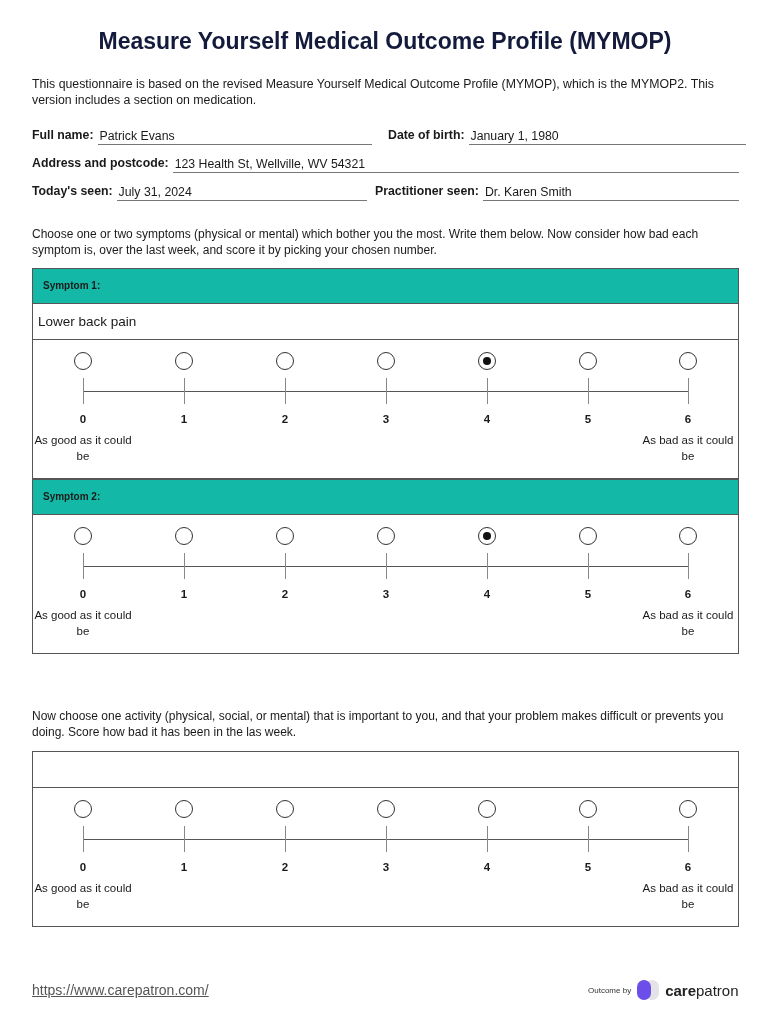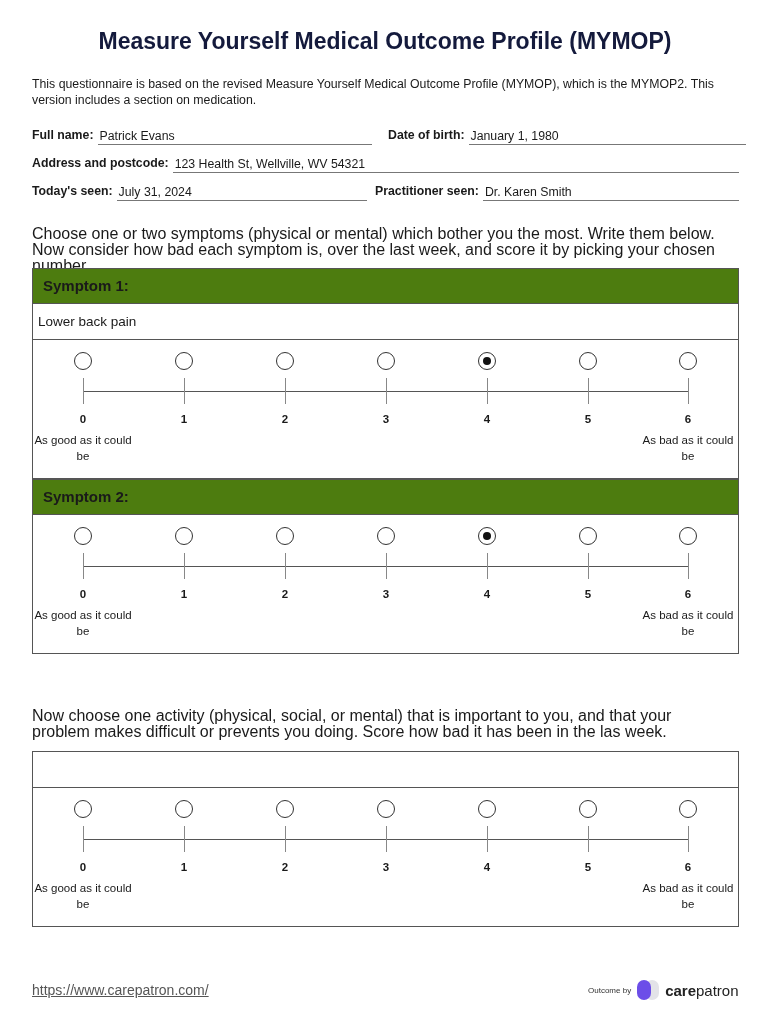--- a/index.html
+++ b/index.html
@@ -2,23 +2,23 @@
 <html><head>
 <meta charset="utf-8">
 <style>
   html, body { margin: 0; padding: 0; background: #ffffff; }
   body { width: 770px; height: 1024px; position: relative; font-family: "Liberation Sans", sans-serif; color: #1a1a1a; overflow: hidden; }
   .title { position: absolute; top: 28px; left: 0; width: 770px; text-align: center; font-size: 23px; font-weight: bold; color: #141a3c; }
   .intro { position: absolute; top: 76px; left: 32px; width: 700px; font-size: 12.3px; line-height: 16px; color: #1a1a1a; }
   .field-row { position: absolute; left: 32px; height: 18px; font-size: 12.3px; display: flex; align-items: flex-start; }
   .field-label { font-weight: bold; white-space: nowrap; margin-right: 4px; }
   .field-value { border-bottom: 1px solid #777; flex: 1; padding-left: 2px; height: 16px; line-height: 16px; white-space: nowrap; }
-  .instr { position: absolute; left: 32px; width: 700px; font-size: 16px; line-height: 16px; }
+  .instr { position: absolute; left: 32px; width: 700px; font-size: 12px; line-height: 16px; }
   .box { position: absolute; left: 32px; width: 707px; border: 1px solid #555; box-sizing: border-box; }
-  .box-head { height: 34px; background: #4d7c0f; border-bottom: 1px solid #555; font-weight: bold; font-size: 15px; line-height: 34px; padding-left: 10px; }
+  .box-head { height: 34px; background: #14b8a6; border-bottom: 1px solid #555; font-weight: bold; font-size: 10px; line-height: 34px; padding-left: 10px; }
   .box-text { height: 35px; border-bottom: 1px solid #555; font-size: 13.5px; line-height: 35px; padding-left: 5px; }
   .scale { position: relative; height: 138px; }
   .hline { position: absolute; top: 51px; left: 50px; width: 605px; height: 1px; background: #555; }
   .tick { position: absolute; top: 38px; width: 1px; height: 26px; background: #888; }
   .radio { position: absolute; top: 12px; width: 18px; height: 18px; border: 1.4px solid #333; border-radius: 50%; box-sizing: border-box; background: #fff; display: flex; align-items: center; justify-content: center; }
   .radio .dot { width: 8px; height: 8px; border-radius: 50%; background: #111; }
   .num { position: absolute; top: 73px; width: 20px; text-align: center; font-weight: bold; font-size: 11.5px; }
   .anchor { position: absolute; top: 92px; width: 100px; text-align: center; font-size: 11.5px; line-height: 16px; }
   .footer-link { position: absolute; top: 982px; left: 32px; font-size: 14px; color: #555; text-decoration: underline; }
   .powered { position: absolute; top: 980px; left: 588px; display: flex; align-items: center; font-size: 8px; color: #333; }

